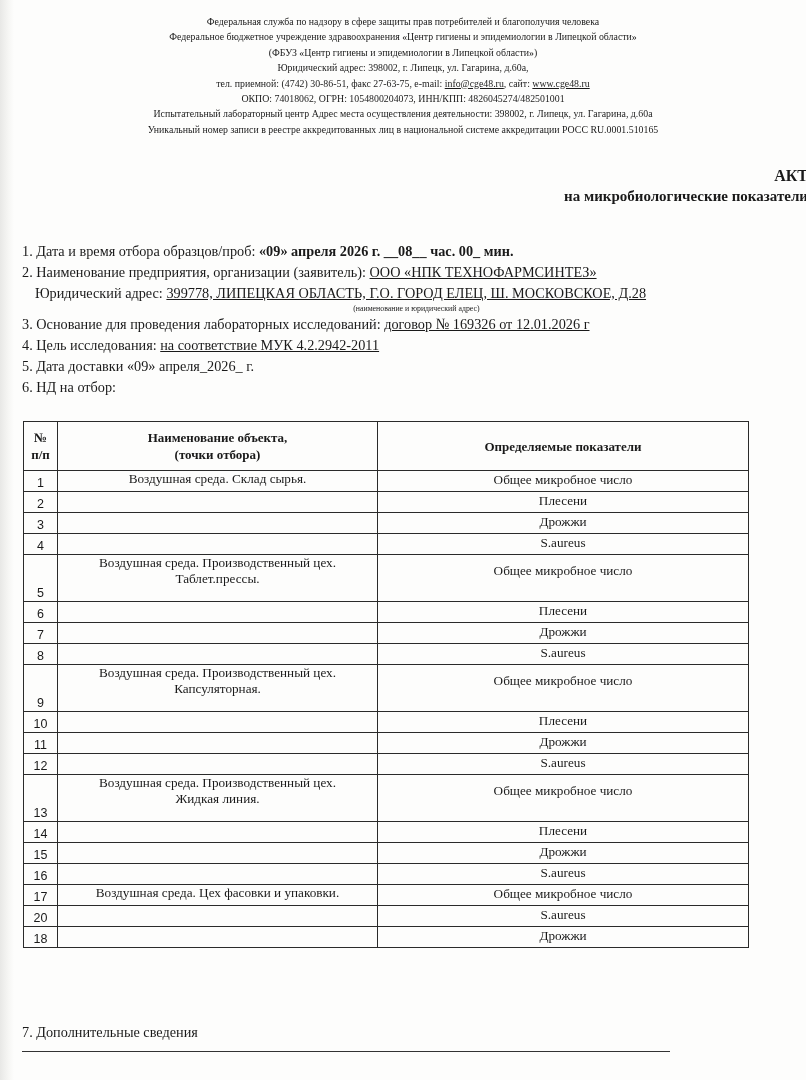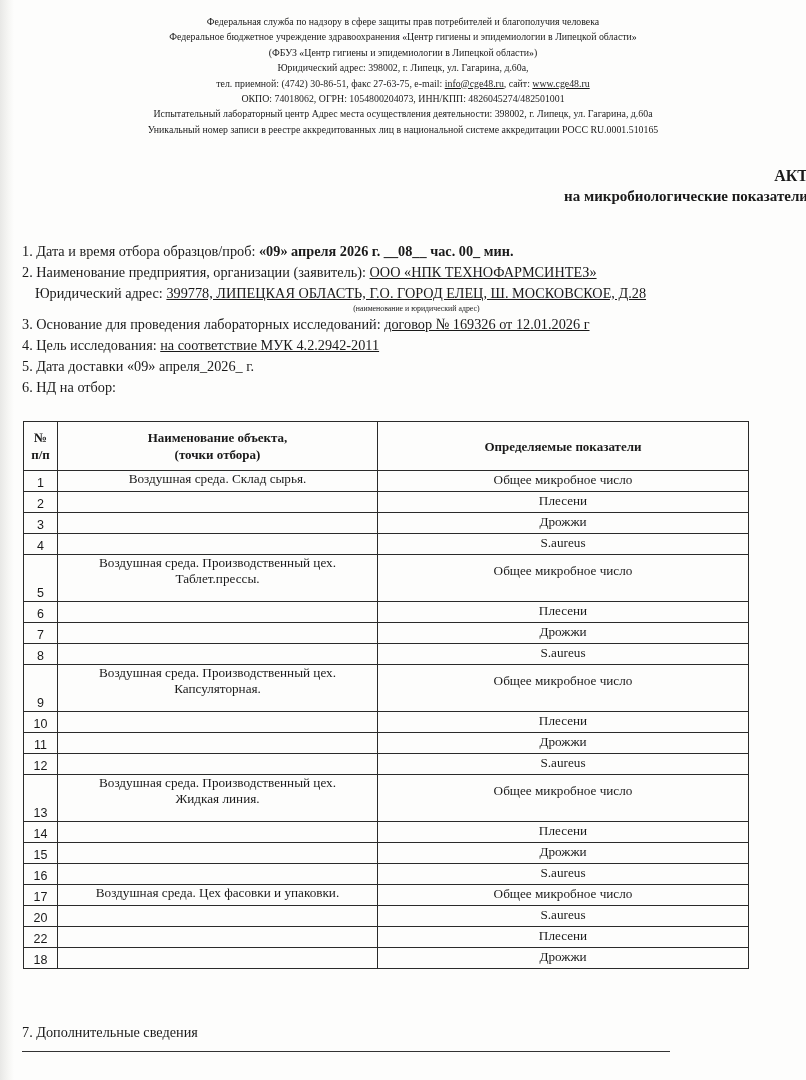--- a/index.html
+++ b/index.html
@@ -232,27 +232,20 @@
         <td class="ind">Общее микробное число</td>
       </tr>
       <tr class="r1">
         <td class="num">20</td>
         <td class="obj">
           <div></div>
         </td>
         <td class="ind">S.aureus</td>
       </tr>
       <tr class="r1">
-        <td class="num">22</td>
-        <td class="obj">
-          <div></div>
-        </td>
-        <td class="ind">Плесени</td>
-      </tr>
-      <tr class="r1">
         <td class="num">18</td>
         <td class="obj">
           <div></div>
         </td>
         <td class="ind">Дрожжи</td>
       </tr>
     </tbody>
 </table>
 
 <div class="extra">7. Дополнительные сведения</div>

